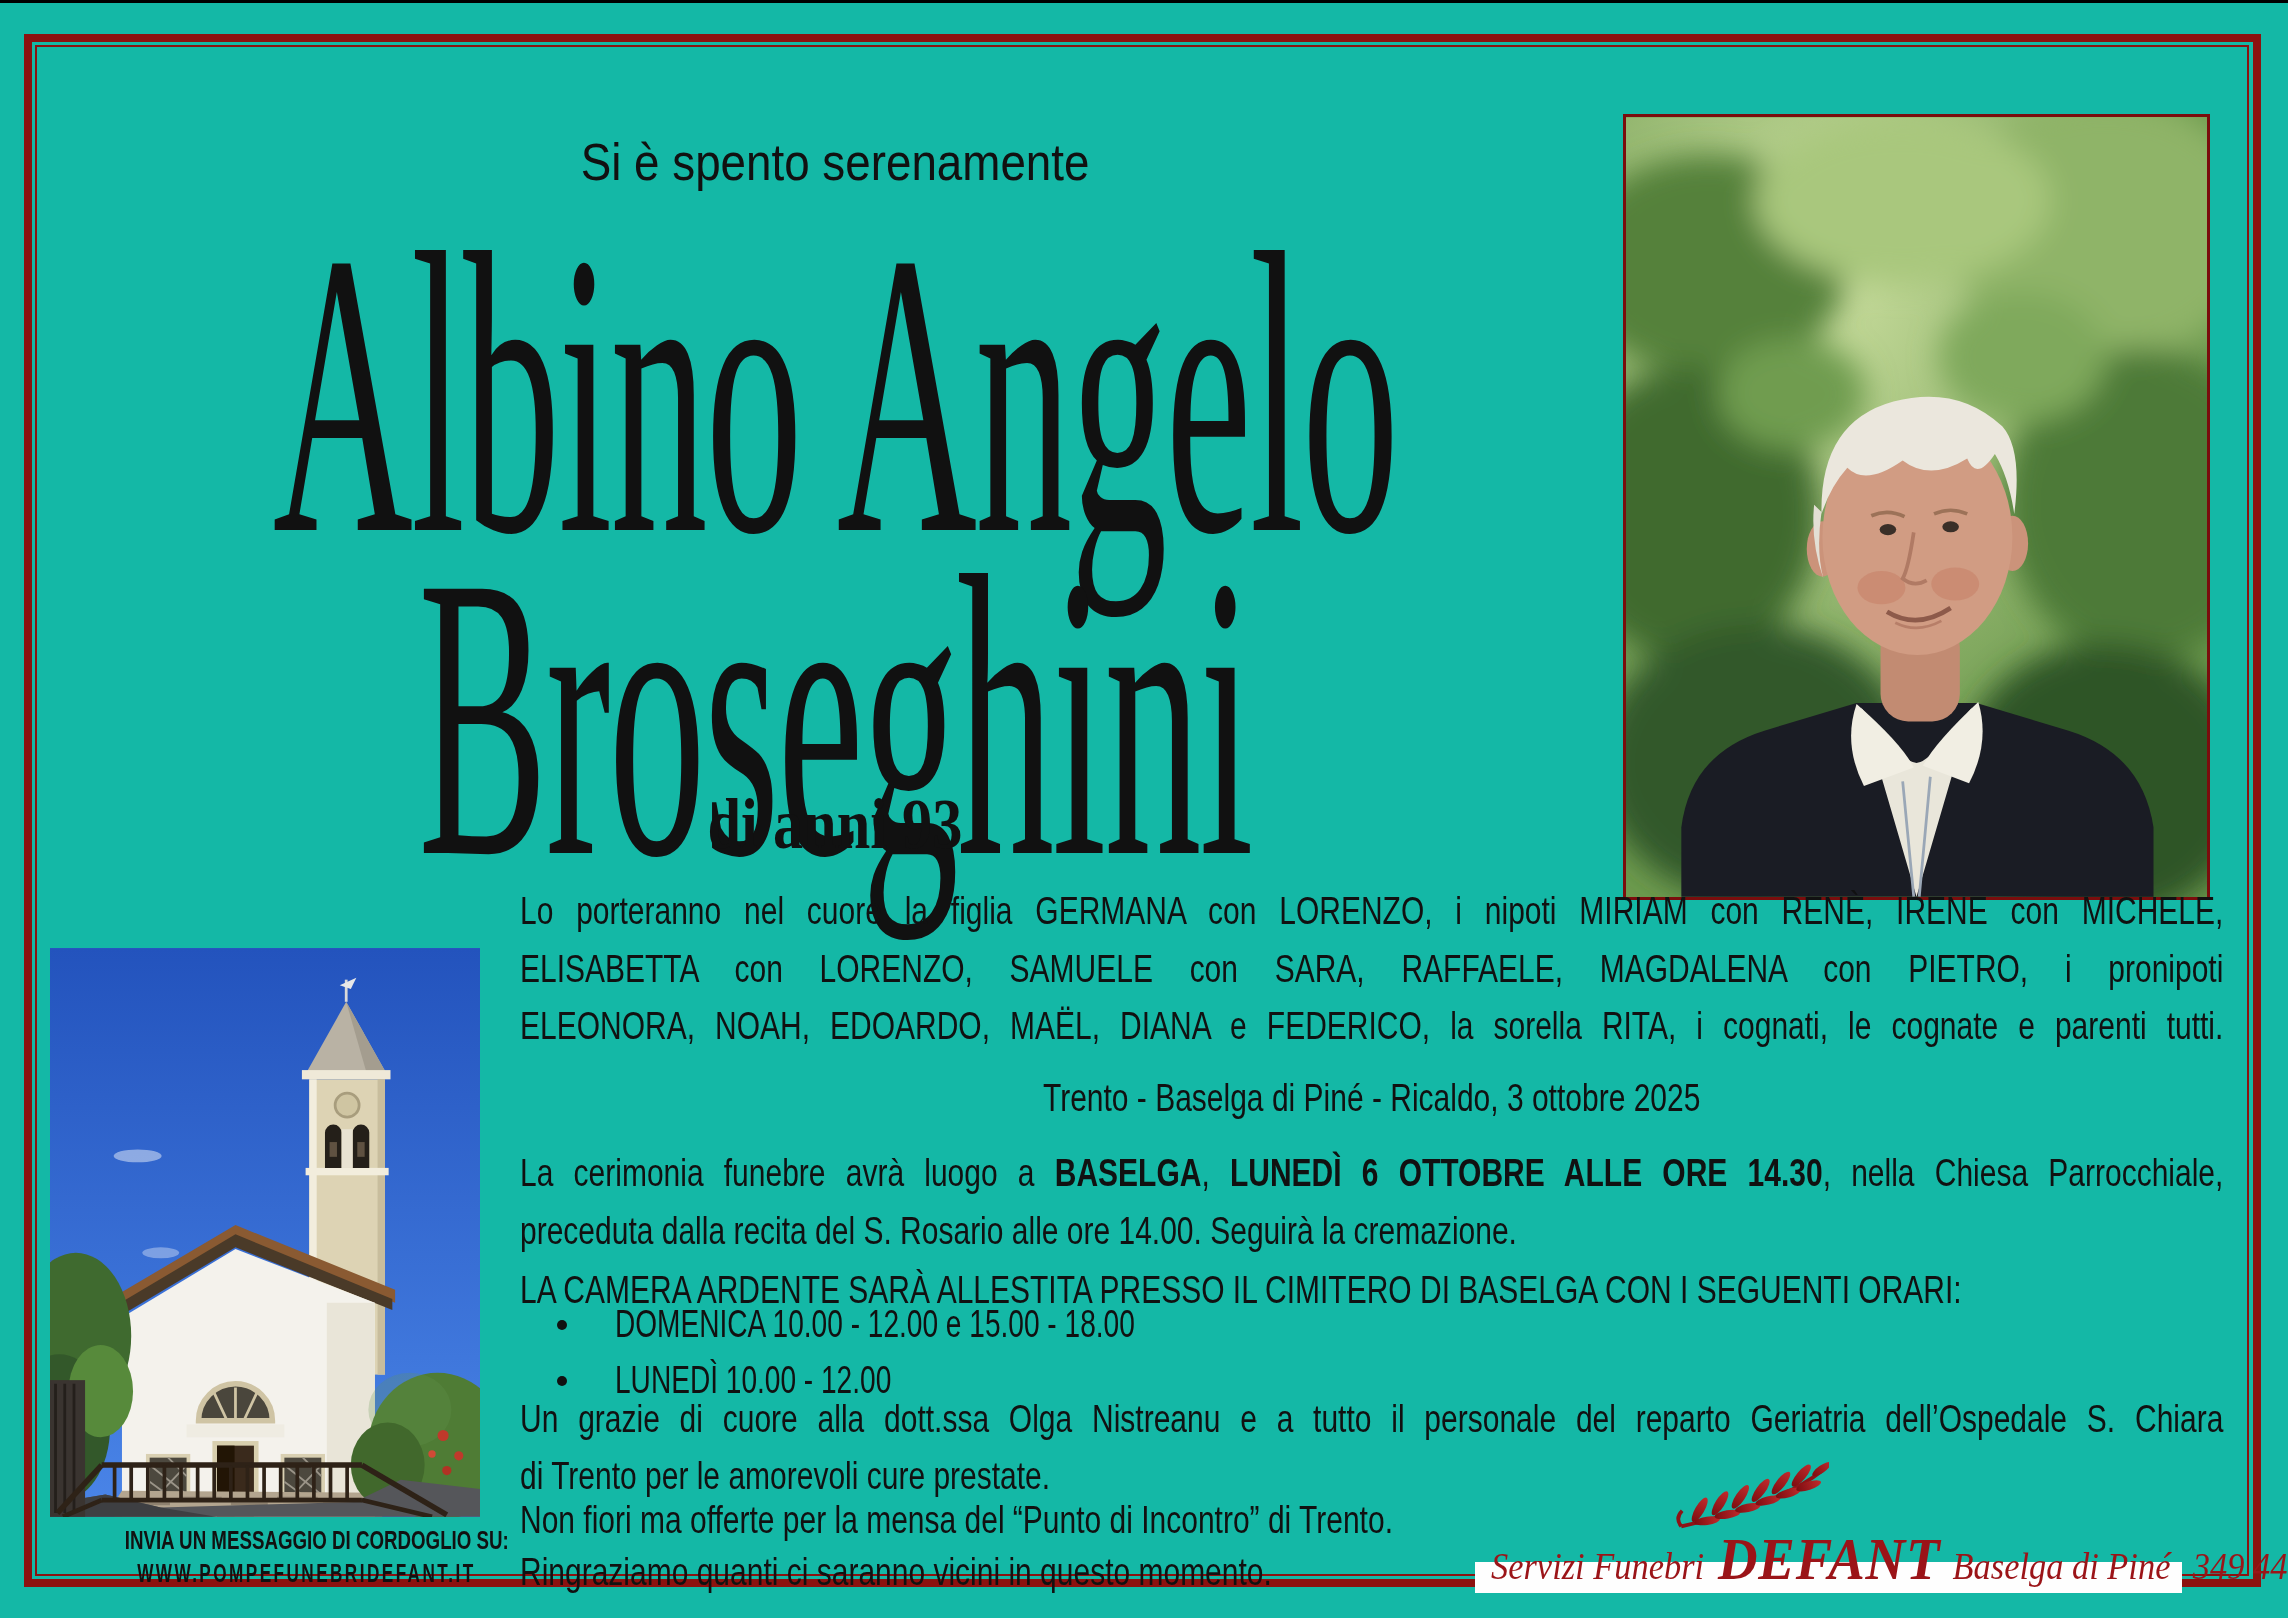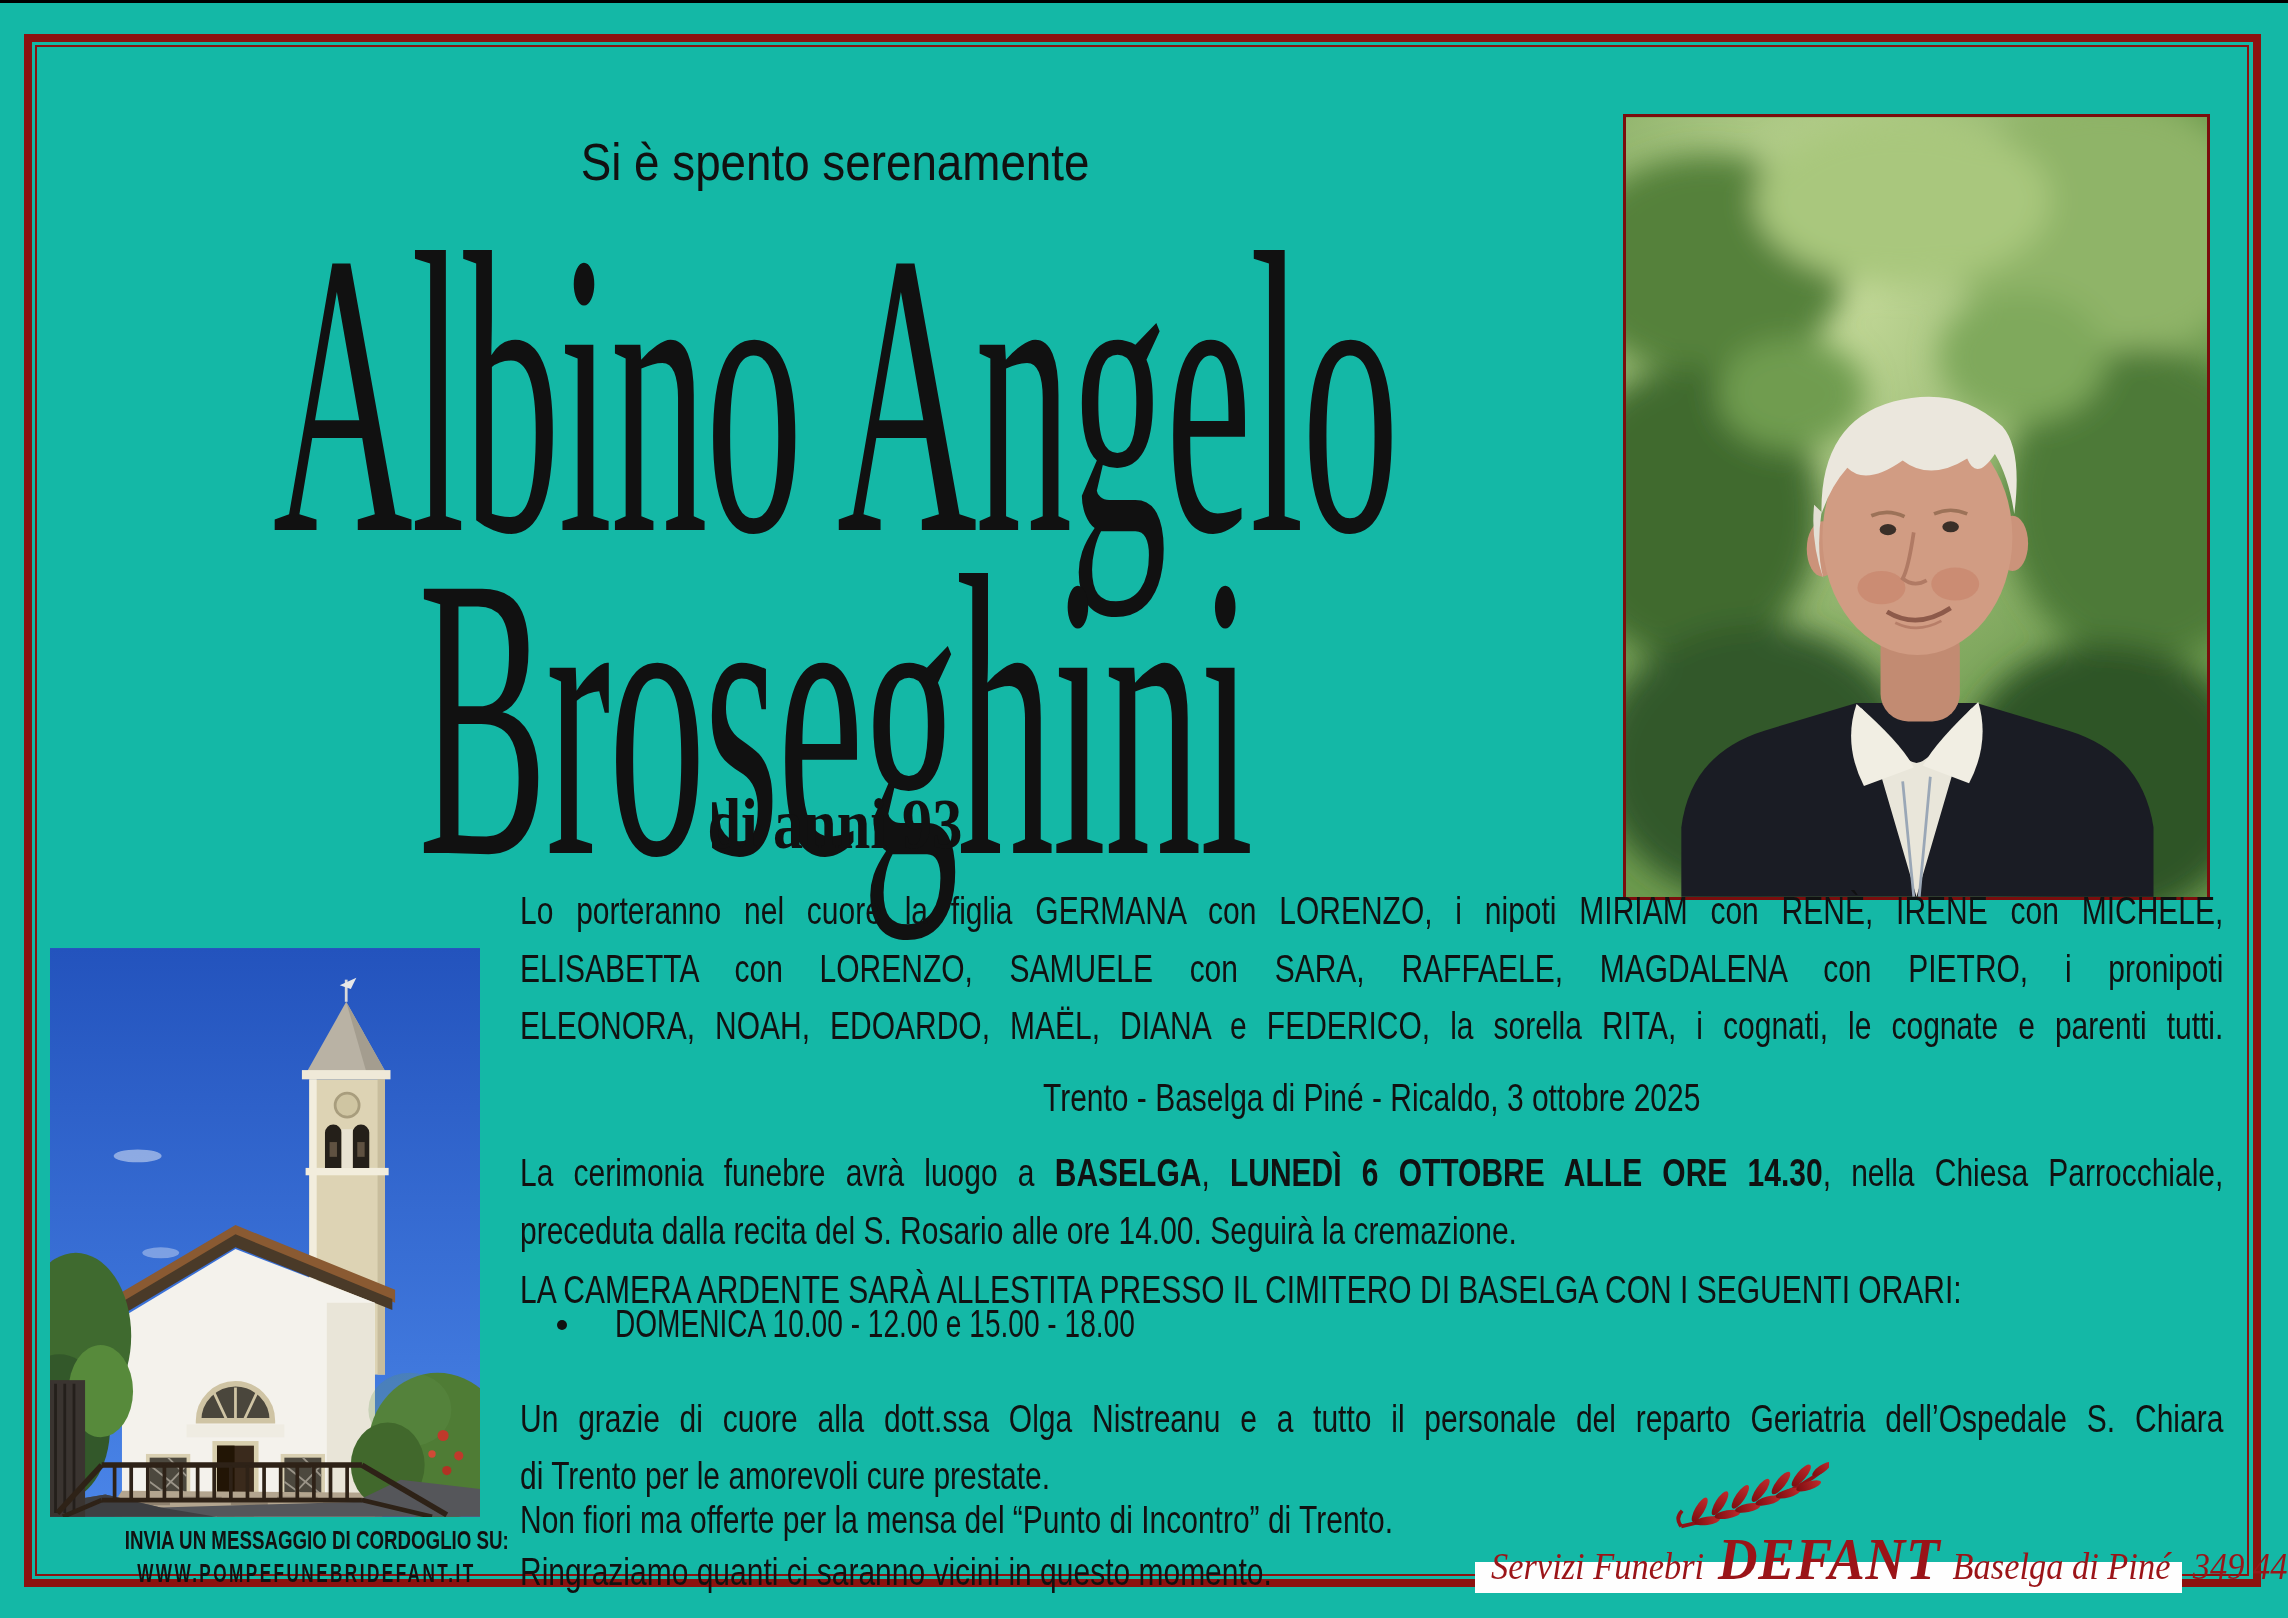--- a/index.html
+++ b/index.html
@@ -221,20 +221,24 @@
   <div class="abs bodyline center" style="top:1069px;">Trento - Baselga di Piné - Ricaldo, 3 ottobre 2025</div>
 
   <div class="abs bodyline just" style="top:1144px;"><span>La cerimonia funebre avrà luogo a </span><span class="b">BASELGA</span><span>, </span><span class="b">LUNEDÌ 6 OTTOBRE ALLE ORE 14.30</span><span>, nella Chiesa Parrocchiale,</span></div>
   <div class="abs bodyline left nowrap" style="top:1202px;">preceduta dalla recita del S. Rosario alle ore 14.00.  Seguirà la cremazione.</div>
 
   <div class="abs bodyline left nowrap" style="top:1261px;">LA CAMERA ARDENTE SARÀ ALLESTITA PRESSO IL CIMITERO DI BASELGA CON I SEGUENTI ORARI:</div>
 
   <div class="abs bullet-row" style="top:1298px;width:1703px;">
     <span class="dot"></span>
     <span class="btxt">DOMENICA 10.00 - 12.00 e 15.00 - 18.00</span>
+  </div>
+  <div class="abs bullet-row" style="top:1354px;width:1703px;">
+    <span class="dot"></span>
+    <span class="btxt">LUNEDÌ 10.00 - 12.00</span>
   </div>
 
   <div class="abs bodyline just" style="top:1390px;">Un grazie di cuore alla dott.ssa Olga Nistreanu e a tutto il personale del reparto Geriatria dell’Ospedale S. Chiara</div>
   <div class="abs bodyline left nowrap" style="top:1447px;">di Trento per le amorevoli cure prestate.</div>
 
   <div class="abs bodyline left nowrap" style="top:1491px;">Non fiori ma offerte per la mensa del “Punto di Incontro” di Trento.</div>
 
   <div class="abs bodyline left nowrap" style="top:1543px;">Ringraziamo quanti ci saranno vicini in questo momento.</div>
 
   <div class="abs" id="frame-gap"></div>

